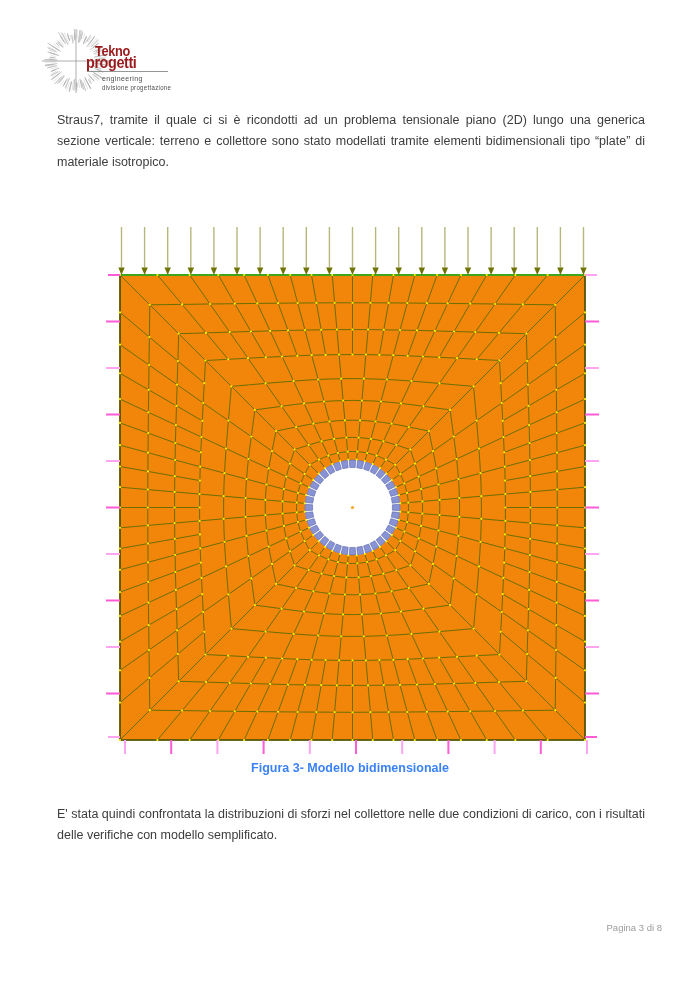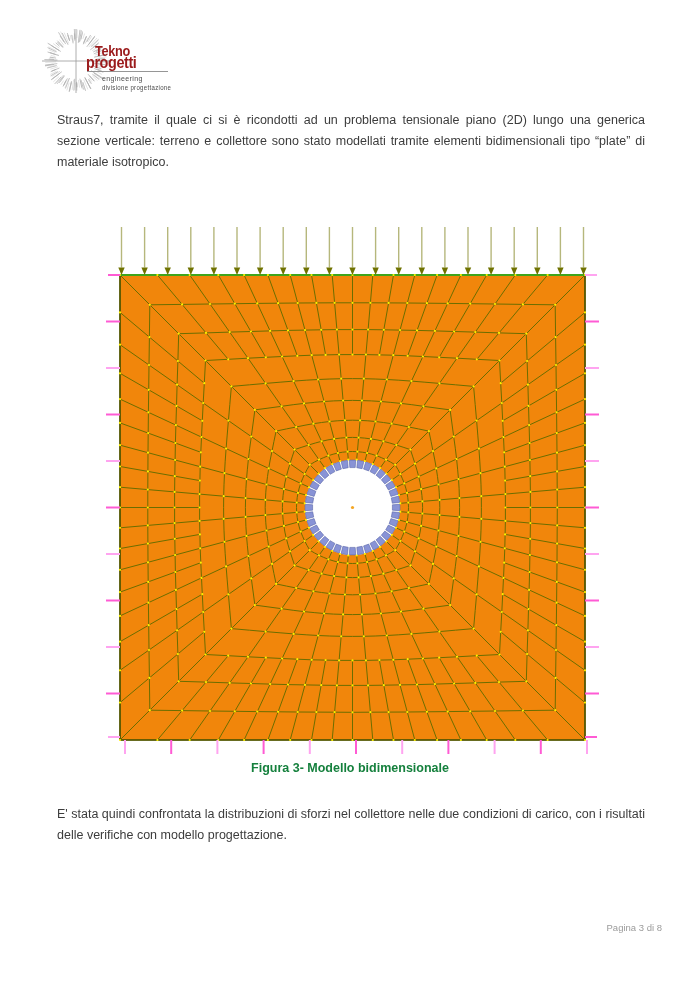--- a/index.html
+++ b/index.html
@@ -19,21 +19,21 @@
   .sub2{position:absolute;left:62px;top:56.5px;font-size:8px;color:#4D4D4D;
         letter-spacing:0.4px;transform:scaleX(0.76);transform-origin:left top;white-space:nowrap;}
   
   .para{position:absolute;left:57px;width:588px;font-size:12.5px;line-height:21px;
         color:#3C3C3C;text-align:justify;}
   .para1{top:110px;}
   .para2{top:804px;}
   
   .fig{position:absolute;left:100px;top:220px;width:510px;height:545px;}
   .caption{position:absolute;left:0;top:761px;width:700px;text-align:center;
-           font-size:12.5px;font-weight:bold;color:#15803d;}
+           font-size:12.5px;font-weight:bold;color:#3b82f6;}
   .footer{position:absolute;right:38px;top:922px;font-size:9.5px;color:#9B9B9B;text-align:right;}
 </style>
 </head>
 <body>
 
 <div class="page">
 
   <div class="logo">
     <svg id="logo-icon" width="170" height="72" viewBox="0 0 170 72">
         <line x1="56.0" y1="35.0" x2="69.6" y2="35.0" stroke="#ABABAB" stroke-width="0.7"></line>
@@ -929,17 +929,17 @@
       <line x1="440.8" y1="520" x2="440.8" y2="534" stroke="#FF5BD4" stroke-width="2"></line>
       <line x1="487.0" y1="520" x2="487.0" y2="534" stroke="#FFA4F0" stroke-width="2"></line>
       <line x1="8" y1="55" x2="20" y2="55" stroke="#FF5BD4" stroke-width="2"></line>
       <line x1="485" y1="55" x2="497" y2="55" stroke="#FFA4F0" stroke-width="2"></line>
       <line x1="8" y1="517" x2="20" y2="517" stroke="#FFA4F0" stroke-width="2"></line>
       <line x1="485" y1="517" x2="497" y2="517" stroke="#FF5BD4" stroke-width="2"></line>
     </svg>
 
   <div class="caption">Figura 3- Modello bidimensionale</div>
 
-  <div class="para para2">E' stata quindi confrontata la distribuzioni di sforzi nel collettore nelle due condizioni di carico, con i risultati delle verifiche con modello progettazione.</div>
+  <div class="para para2">E' stata quindi confrontata la distribuzioni di sforzi nel collettore nelle due condizioni di carico, con i risultati delle verifiche con modello semplificato.</div>
 
   <div class="footer">Pagina 3 di 8</div>
 
 </div>
 
 </body></html>

